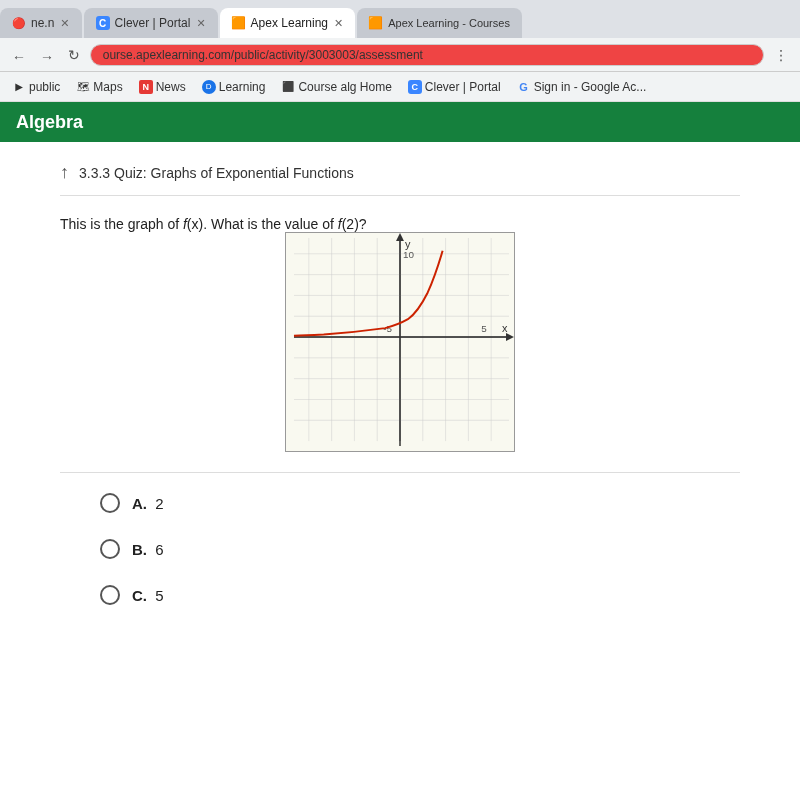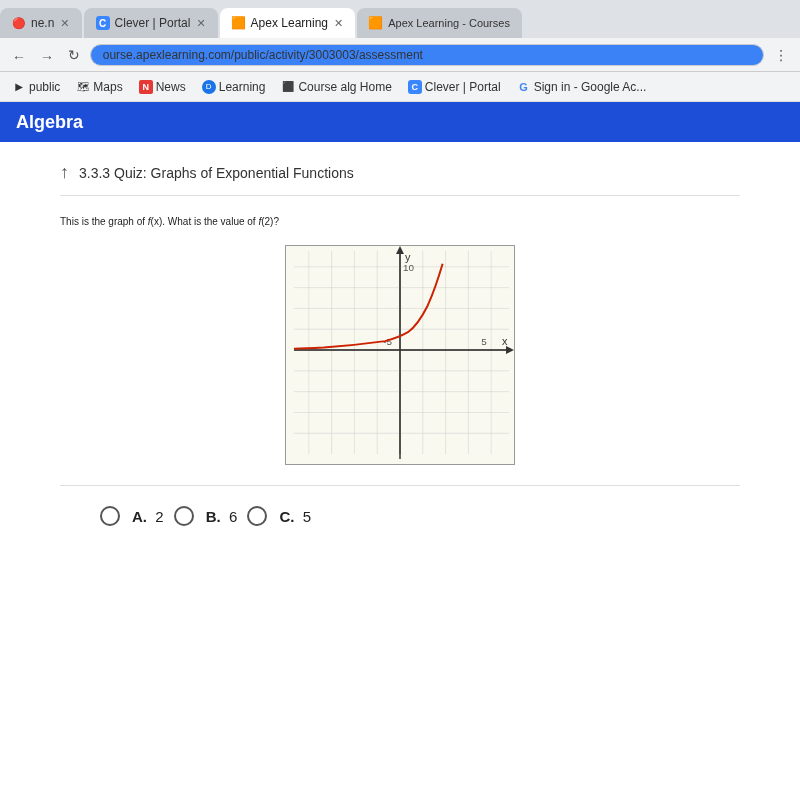--- a/index.html
+++ b/index.html
@@ -56,21 +56,21 @@
       display: flex;
       align-items: center;
       background: #f1f3f4;
       border-bottom: 1px solid #ccc;
       padding: 4px 8px;
       height: 34px;
       gap: 6px;
     }
     .address-input {
       flex: 1;
-      background: #3b82f6;
+      background: #ef4444;
       border: 1px solid #ccc;
       border-radius: 14px;
       padding: 3px 12px;
       font-size: 12px;
       color: #333;
     }
     .nav-btn {
       font-size: 14px;
       color: #555;
       cursor: pointer;
@@ -102,21 +102,21 @@
       height: 14px;
       margin-right: 3px;
       font-size: 10px;
       display: inline-flex;
       align-items: center;
       justify-content: center;
     }
 
     
     .page-header {
-      background: #1d4ed8;
+      background: #15803d;
       color: white;
       padding: 8px 16px;
       font-size: 18px;
       font-weight: bold;
       height: 40px;
       display: flex;
       align-items: center;
     }
 
     
@@ -133,23 +133,22 @@
       border-bottom: 1px solid #ddd;
       padding-bottom: 12px;
       margin-bottom: 20px;
     }
     .quiz-icon { font-size: 18px; color: #555; }
     .quiz-title { font-size: 14px; color: #333; }
     .quiz-title strong { font-weight: normal; }
 
     
     .question-text {
-      font-size: 10px;
+      font-size: 14px;
       color: #222;
-      margin-bottom: 18px;
     }
     .question-text em { font-style: italic; }
 
     
     .graph-container {
       width: 230px;
       height: 220px;
       border: 1px solid #999;
       background: #f9f9f0;
       position: relative;
@@ -168,22 +167,22 @@
     
     .divider {
       border: none;
       border-top: 1px solid #ddd;
       margin: 8px 0 20px 0;
     }
 
     
     .answer-choices {
       display: flex;
-      flex-direction: row;
-      gap: 10px;
+      flex-direction: column;
+      gap: 26px;
       padding-left: 40px;
     }
     .answer-option {
       display: flex;
       align-items: center;
       gap: 12px;
       cursor: pointer;
       font-size: 15px;
       color: #222;
     }

